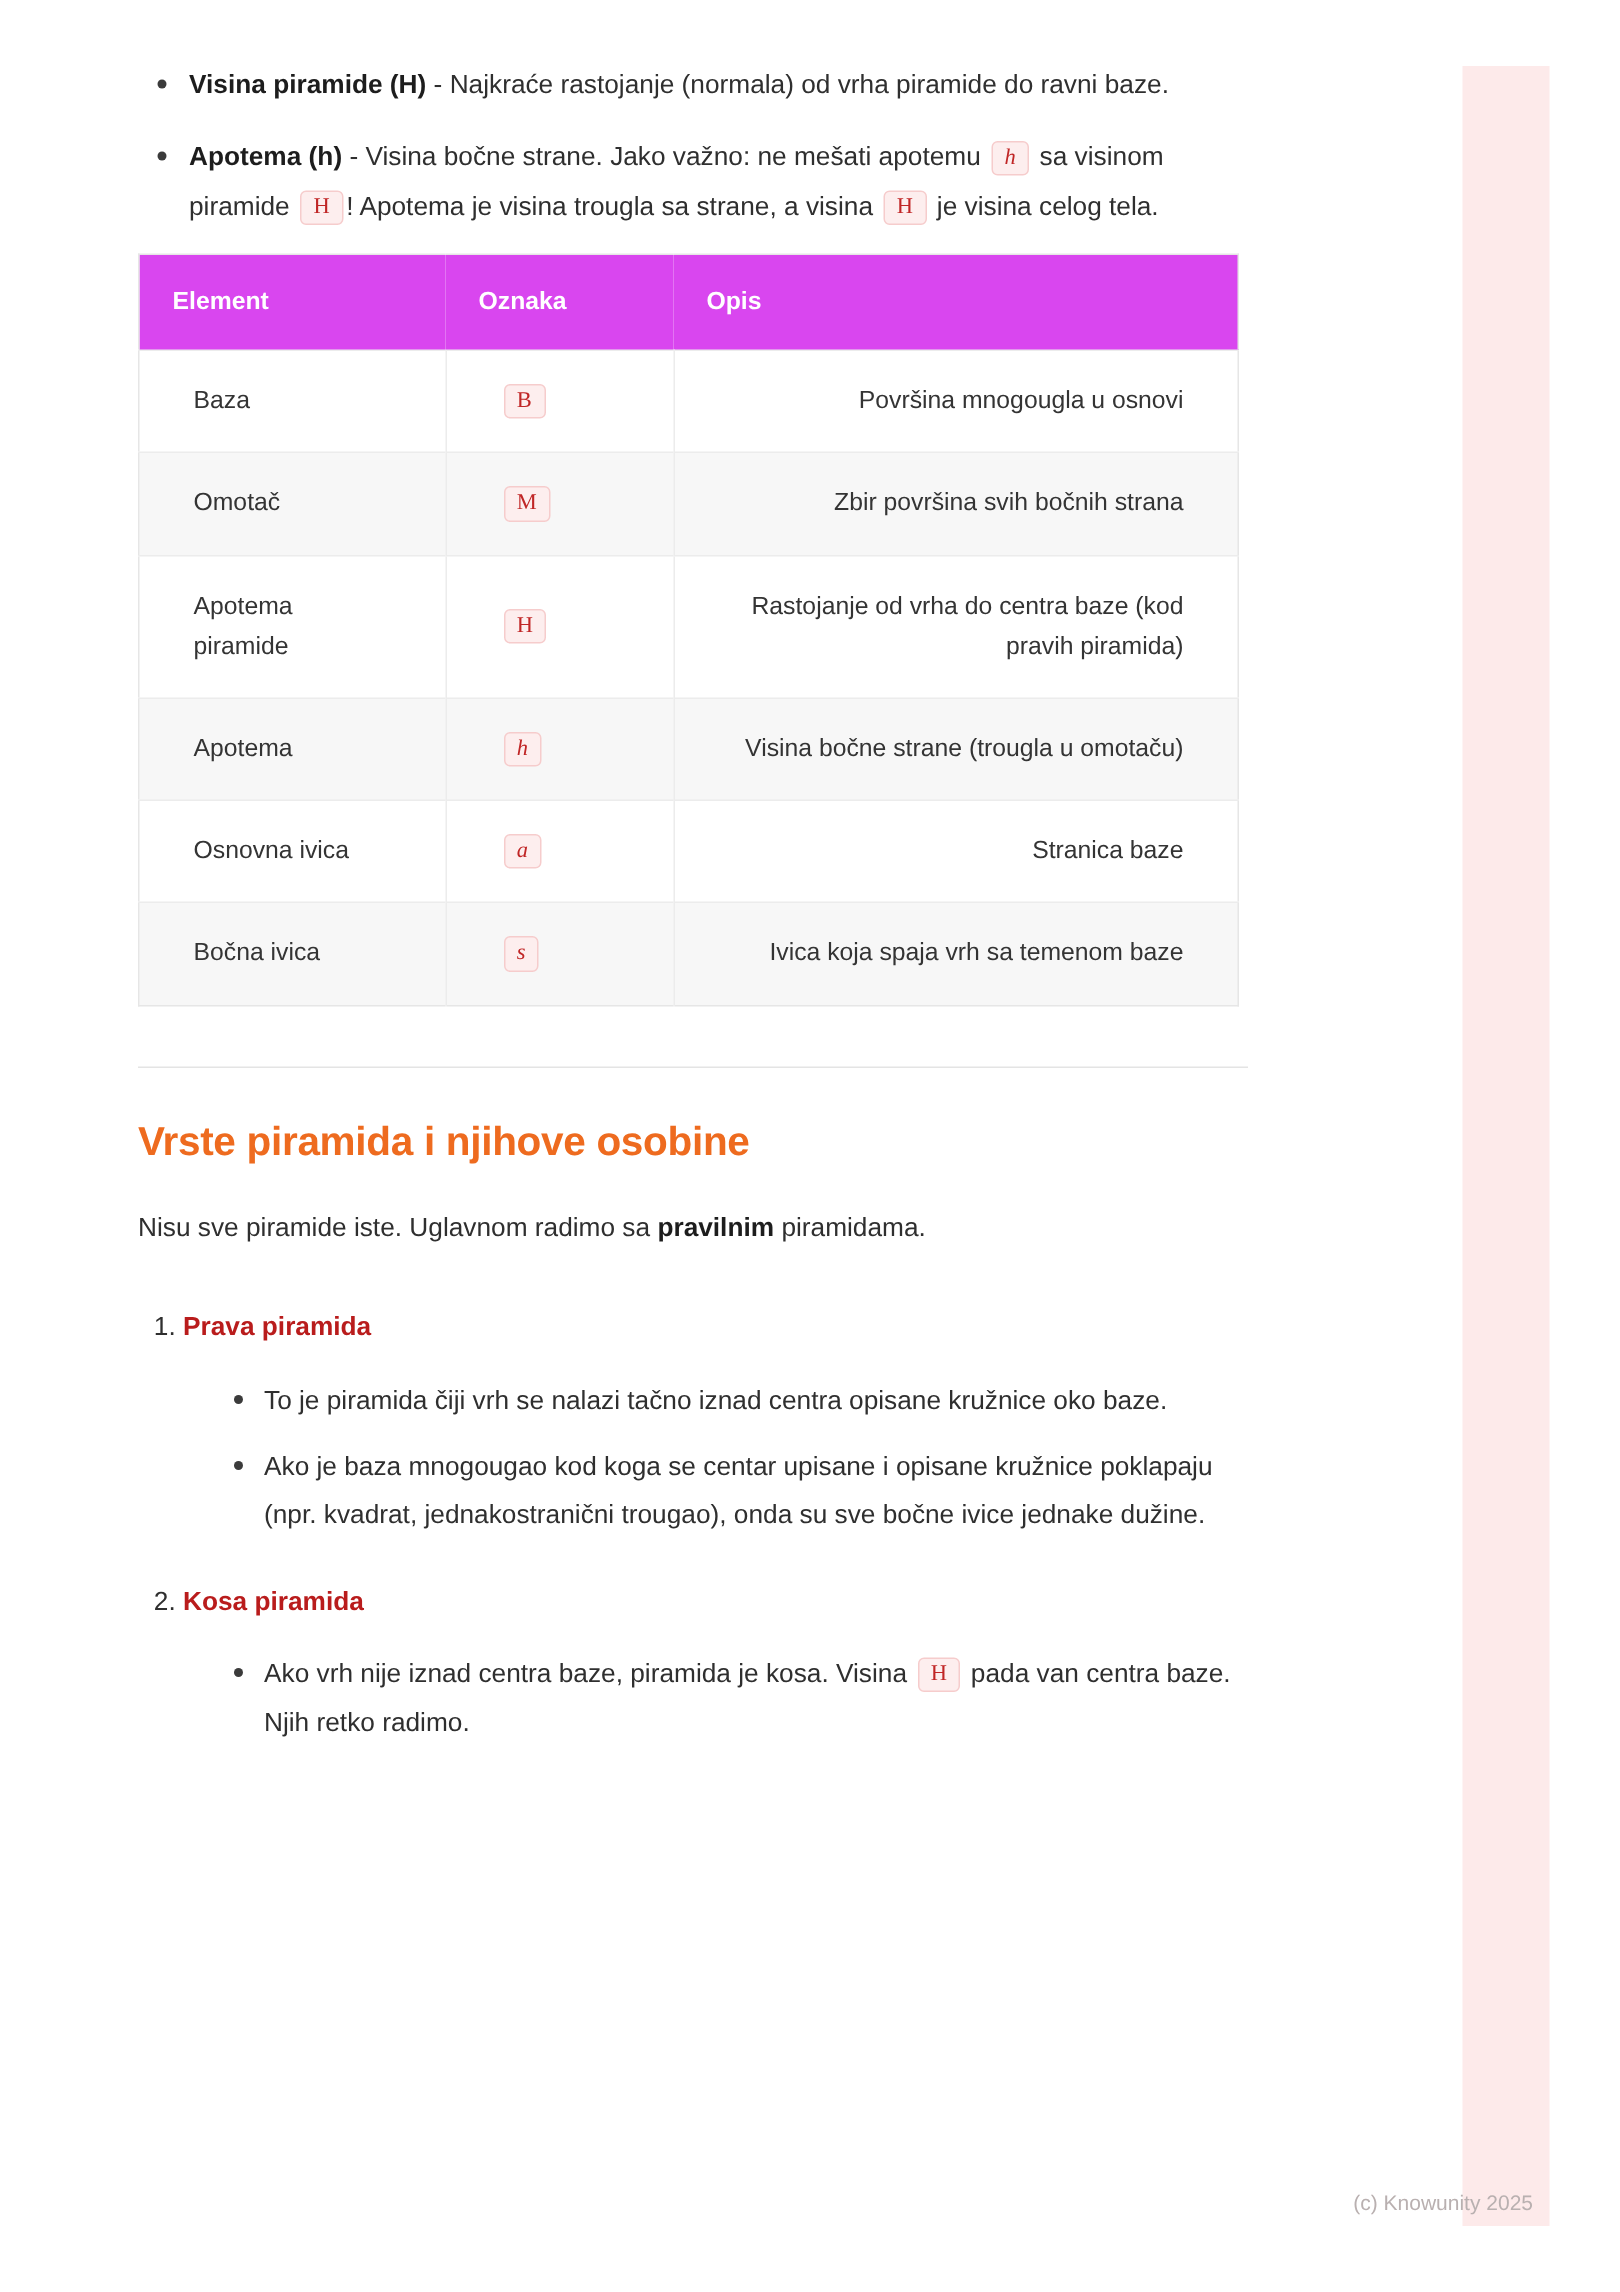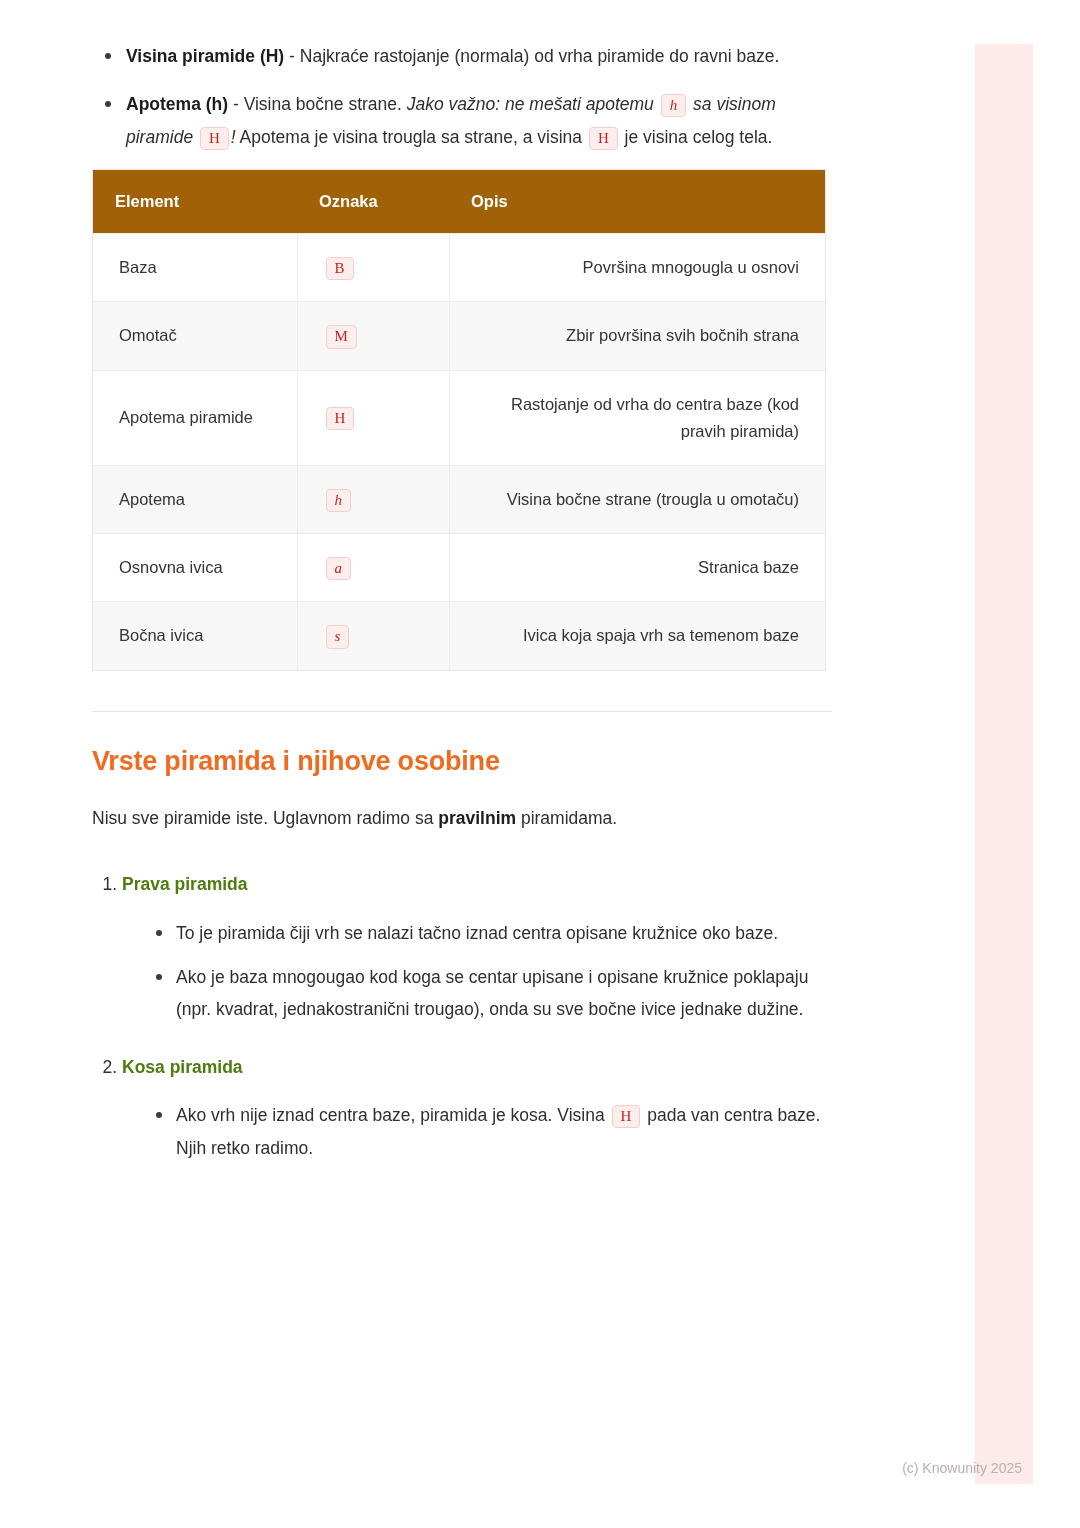--- a/index.html
+++ b/index.html
@@ -58,21 +58,21 @@
     position: absolute;
     left: 13px;
     top: 13px;
     width: 6px;
     height: 6px;
     border-radius: 50%;
     background: #3b3b3b;
   }
 
   b, .bold { font-weight: bold; color: #1d1d1d; }
-  i, .ital { font-style: italic; }
+  i, .ital { }
 
   
   .chip {
     display: inline-block;
     font-family: "Liberation Serif", serif;
     font-style: italic;
     font-size: 15px;
     color: #c02626;
     background: #fdeeee;
     border: 1px solid #f6cccc;
@@ -93,32 +93,32 @@
 
   
   table.tbl {
     border-collapse: collapse;
     width: 734px;
     margin-top: 8px;
     table-layout: fixed;
     border: 1px solid #e6e6e6;
   }
   table.tbl thead th {
-    background: #a16207;
+    background: #d946ef;
     color: #ffffff;
     text-align: left;
     font-size: 16.5px;
     font-weight: bold;
     padding: 22px 22px;
     border: none;
   }
   table.tbl tbody td {
     font-size: 16.5px;
     color: #343434;
-    padding: 20px 26px;
+    padding: 20px 36px;
     border-top: 1px solid #ececec;
     vertical-align: middle;
     line-height: 1.65;
   }
   table.tbl tbody tr:nth-child(even) { background: #f7f7f7; }
   table.tbl tbody tr:nth-child(odd) { background: #ffffff; }
   td.c1 { width: 160px; }
   td.c2 { width: 108px; border-left: 1px solid #ececec; border-right: 1px solid #ececec; }
   td.c3 { width: auto; text-align: right; }
   th.h1 { width: 160px; }
@@ -148,21 +148,21 @@
   ol.numbered {
     margin: 0;
     padding-left: 30px;
     font-size: 17.5px;
     color: #2f2f2f;
   }
   ol.numbered > li {
     margin-bottom: 14px;
     line-height: 1.8;
   }
-  ol.numbered > li > .numtitle { font-weight: bold; color: #4d7c0f; }
+  ol.numbered > li > .numtitle { font-weight: bold; color: #b91c1c; }
 
   ul.sub {
     list-style: none;
     margin: 16px 0 26px 0;
     padding-left: 24px;
   }
   ul.sub > li {
     position: relative;
     padding-left: 30px;
     margin-bottom: 12px;

